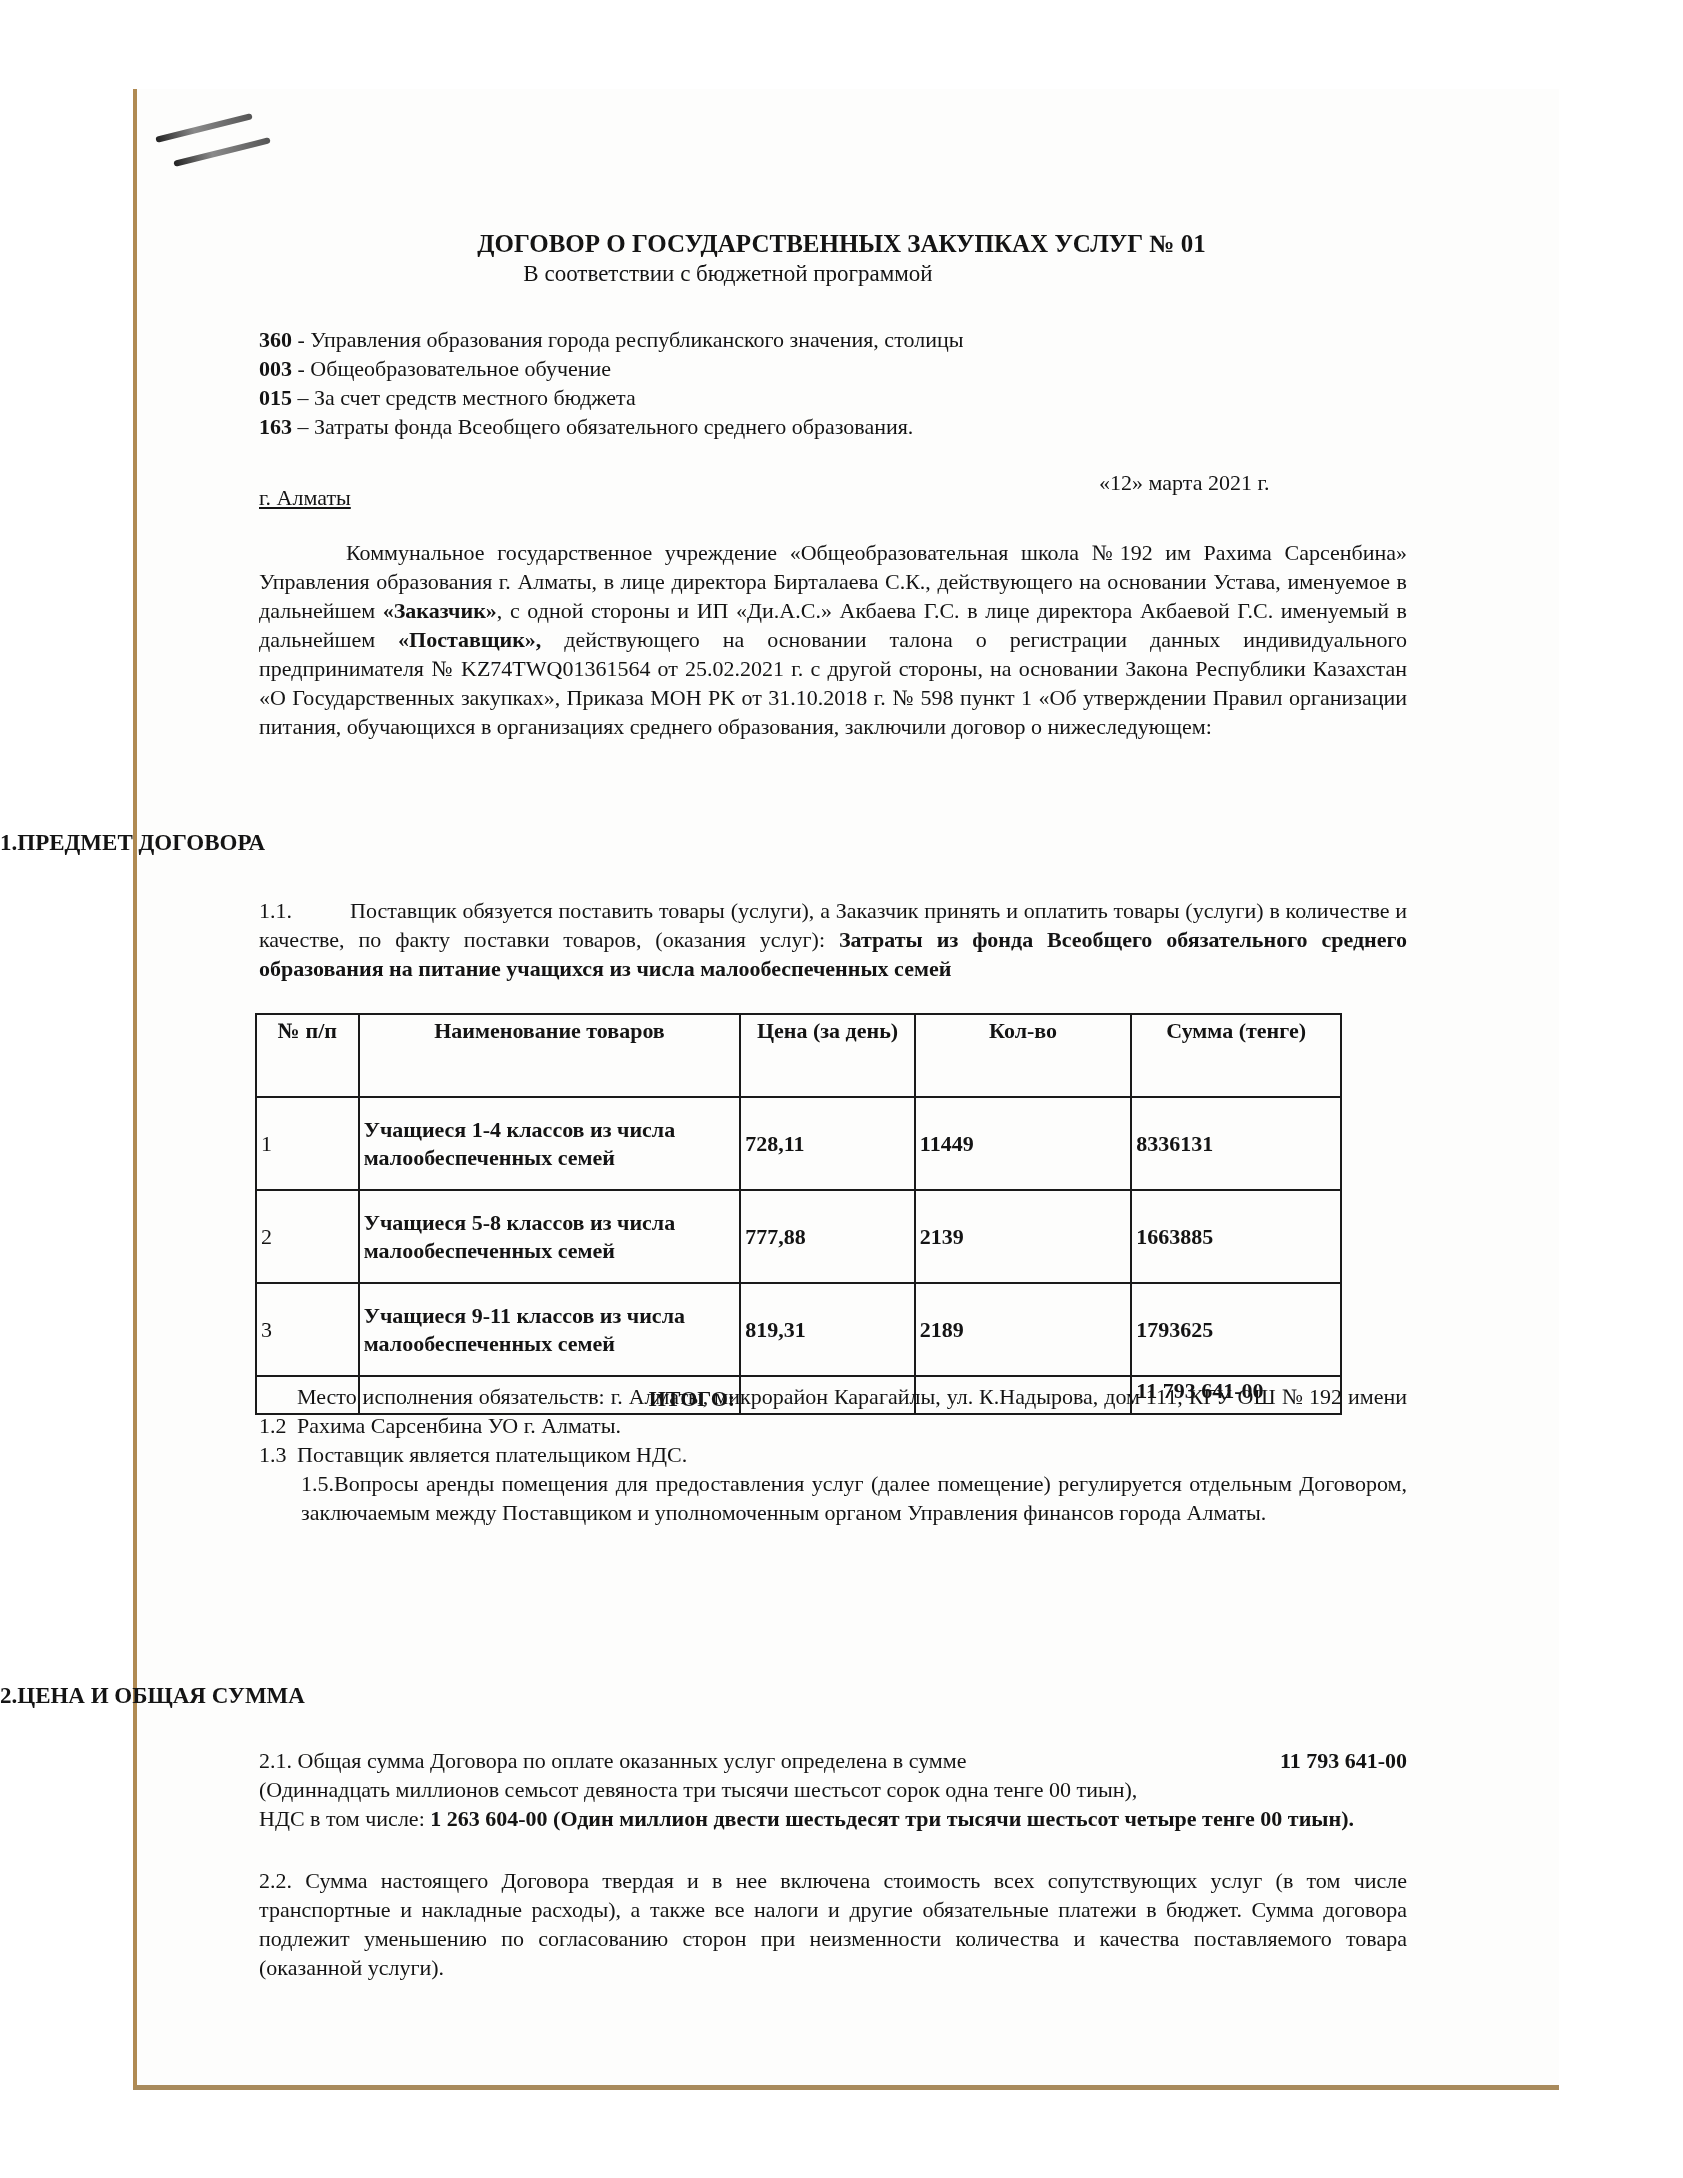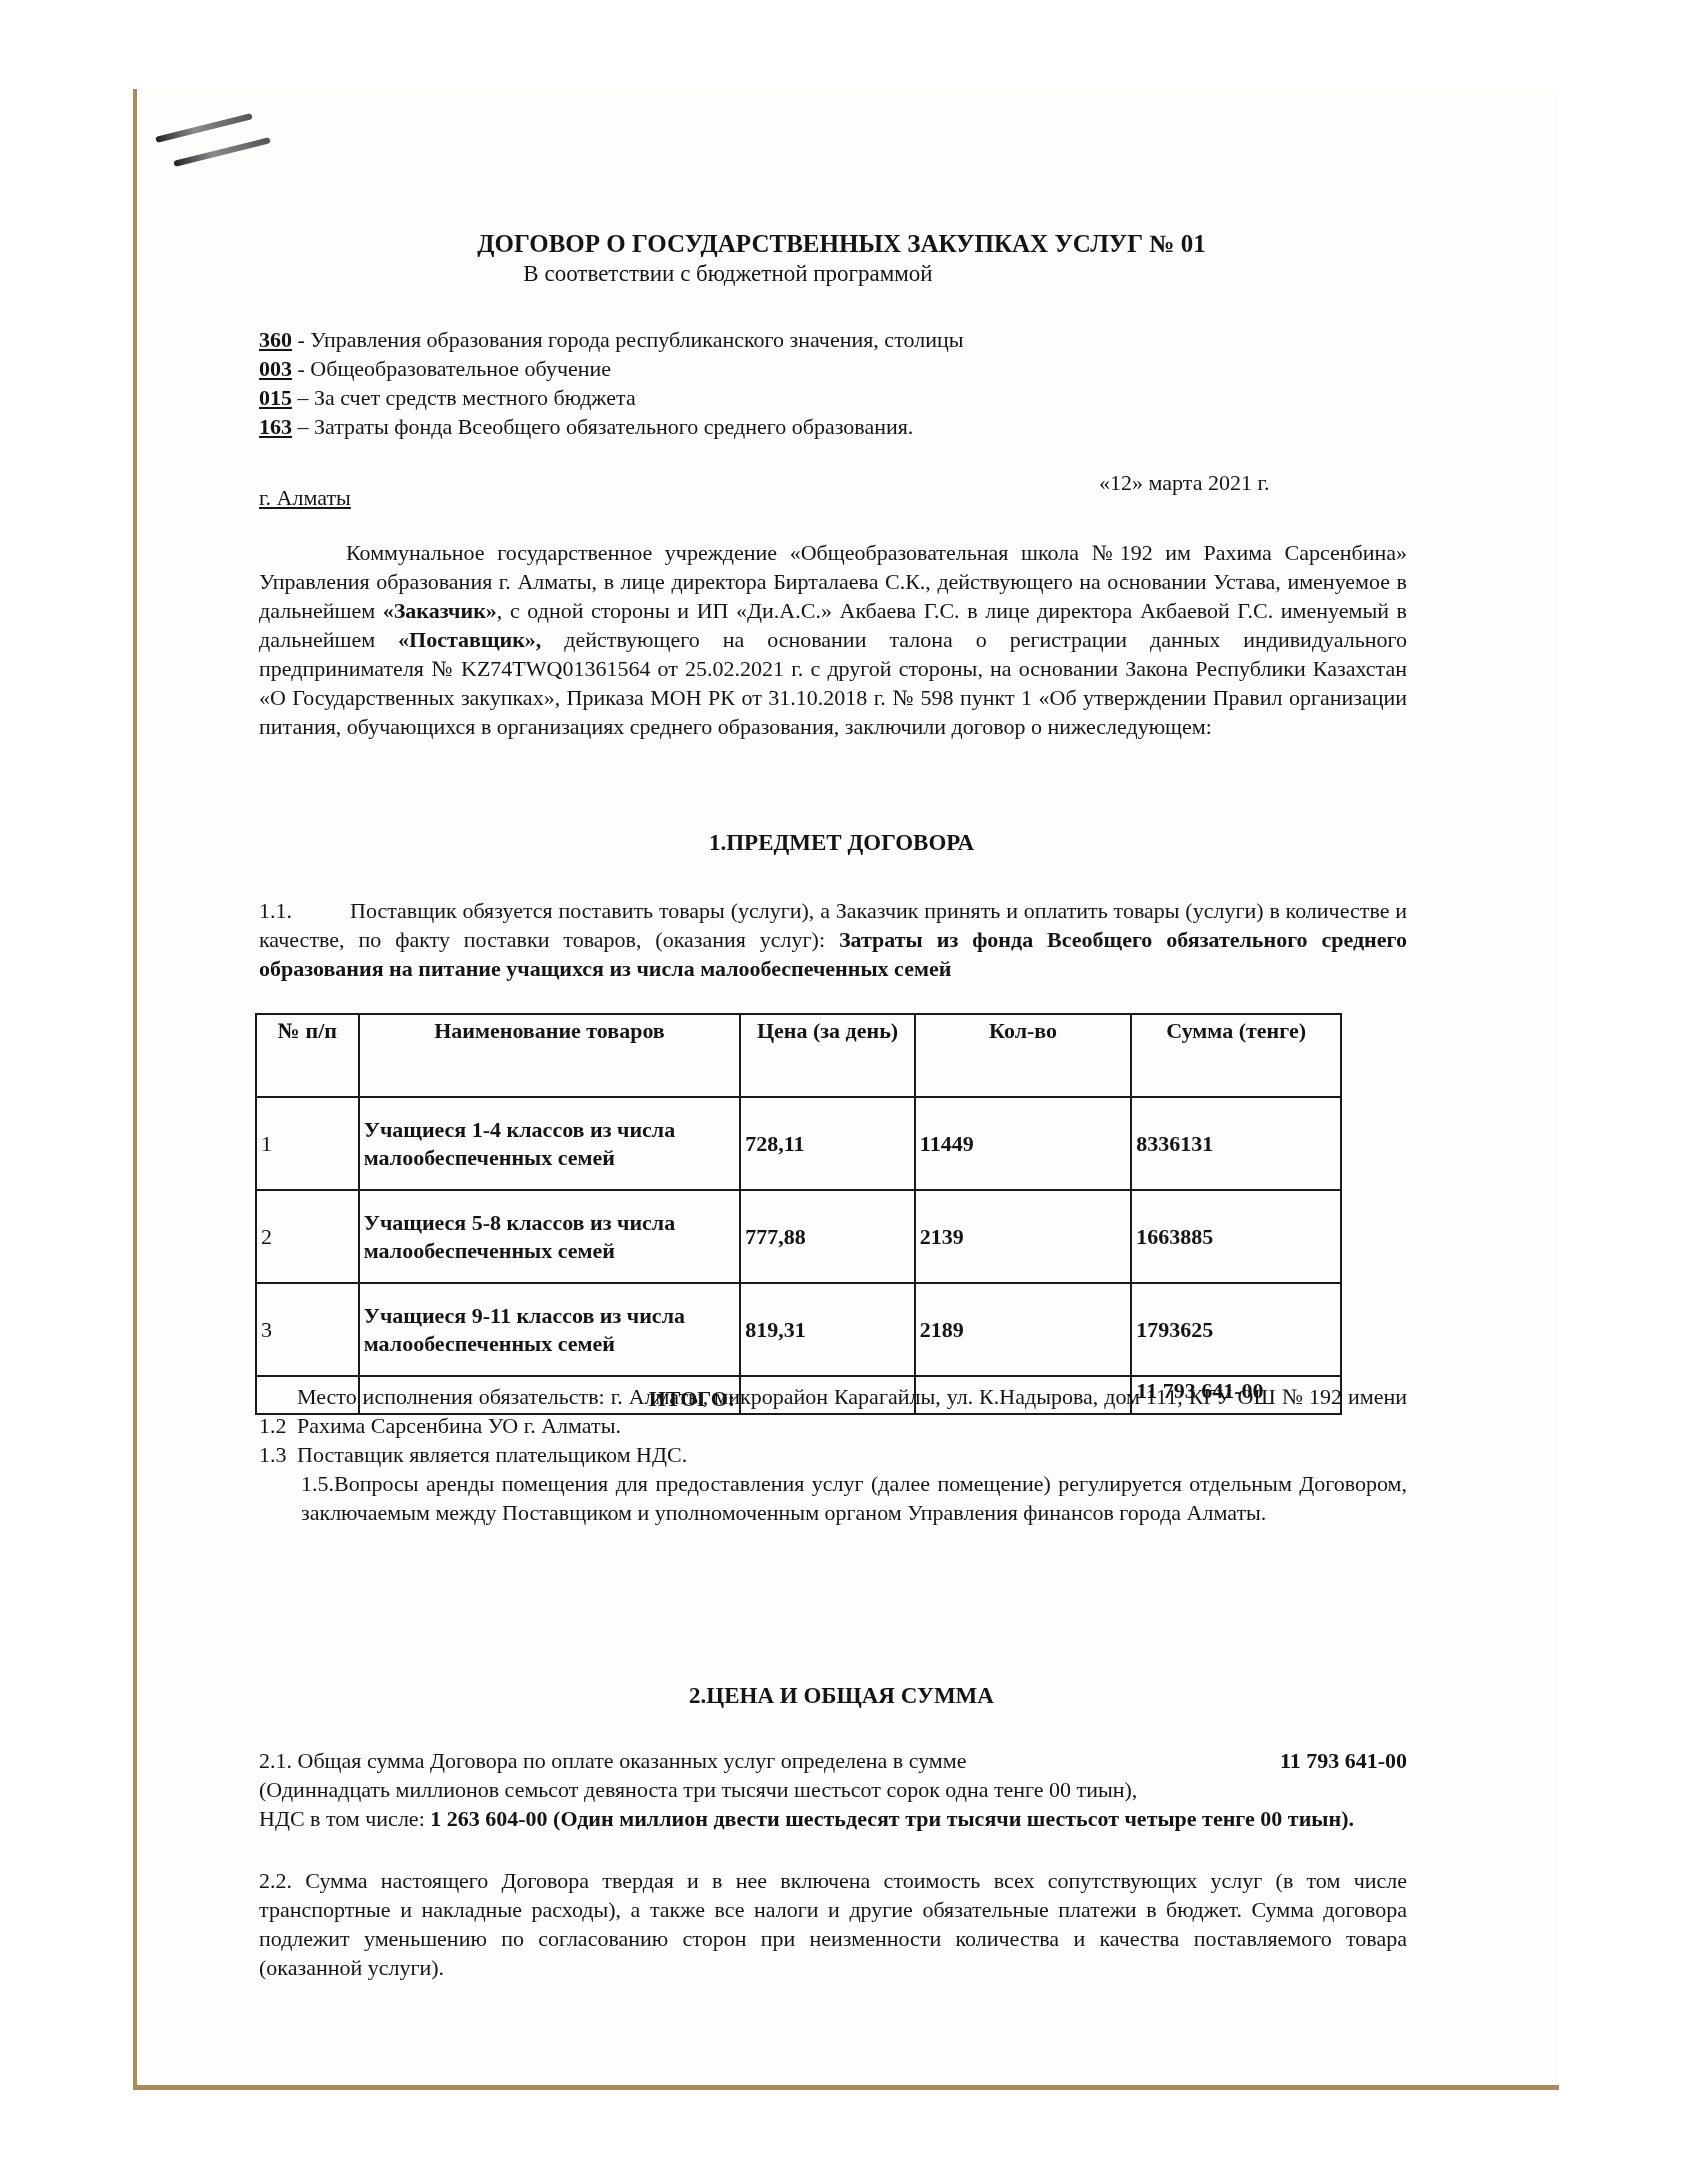--- a/index.html
+++ b/index.html
@@ -15,32 +15,32 @@
   }
   .staple { position: absolute; height: 6px; background: linear-gradient(90deg,#222,#8a8a8a 40%,#555); border-radius: 3px; transform: rotate(-14deg); transform-origin: left center; }
   .s1 { left: 156px; top: 137px; width: 99px; }
   .s2 { left: 174px; top: 161px; width: 99px; }
 
   .abs { position: absolute; }
   .title { left: 0; width: 1683px; top: 230px; text-align: center; font-size: 25px; font-weight: bold; }
   .subtitle { left: 0; width: 1456px; top: 261px; text-align: center; font-size: 23px; }
 
   .codes { left: 259px; top: 325px; font-size: 22px; line-height: 29px; }
-  .codes b { font-weight: bold; text-decoration: underline; }
+  .codes b { font-weight: bold; }
 
   .city { left: 259px; top: 485px; font-size: 22px; text-decoration: underline; }
   .date { left: 1099px; top: 470px; font-size: 22px; }
 
   .para {
     position: absolute; left: 259px; width: 1148px; font-size: 22px; line-height: 29px;
     text-align: justify;
   }
   .indent { text-indent: 87px; }
   .pre { top: 538px; }
-  .h-sec { position: absolute; left: 0; width: 1683px; text-align: center; font-size: 23px; font-weight: bold; }
+  .h-sec { position: absolute; left: 0; width: 1683px; text-align: left; font-size: 23px; font-weight: bold; }
   .h1s { top: 830px; }
   .p11 { top: 896px; }
   .p11 .num { display: inline-block; width: 91px; }
 
   table.goods {
     position: absolute; left: 255px; top: 1013px; width: 1087px;
     border-collapse: collapse; font-size: 22px; font-weight: bold;
   }
   table.goods td, table.goods th {
     border: 2px solid #1a1a1a; vertical-align: middle; padding: 0 4px; line-height: 28px;

